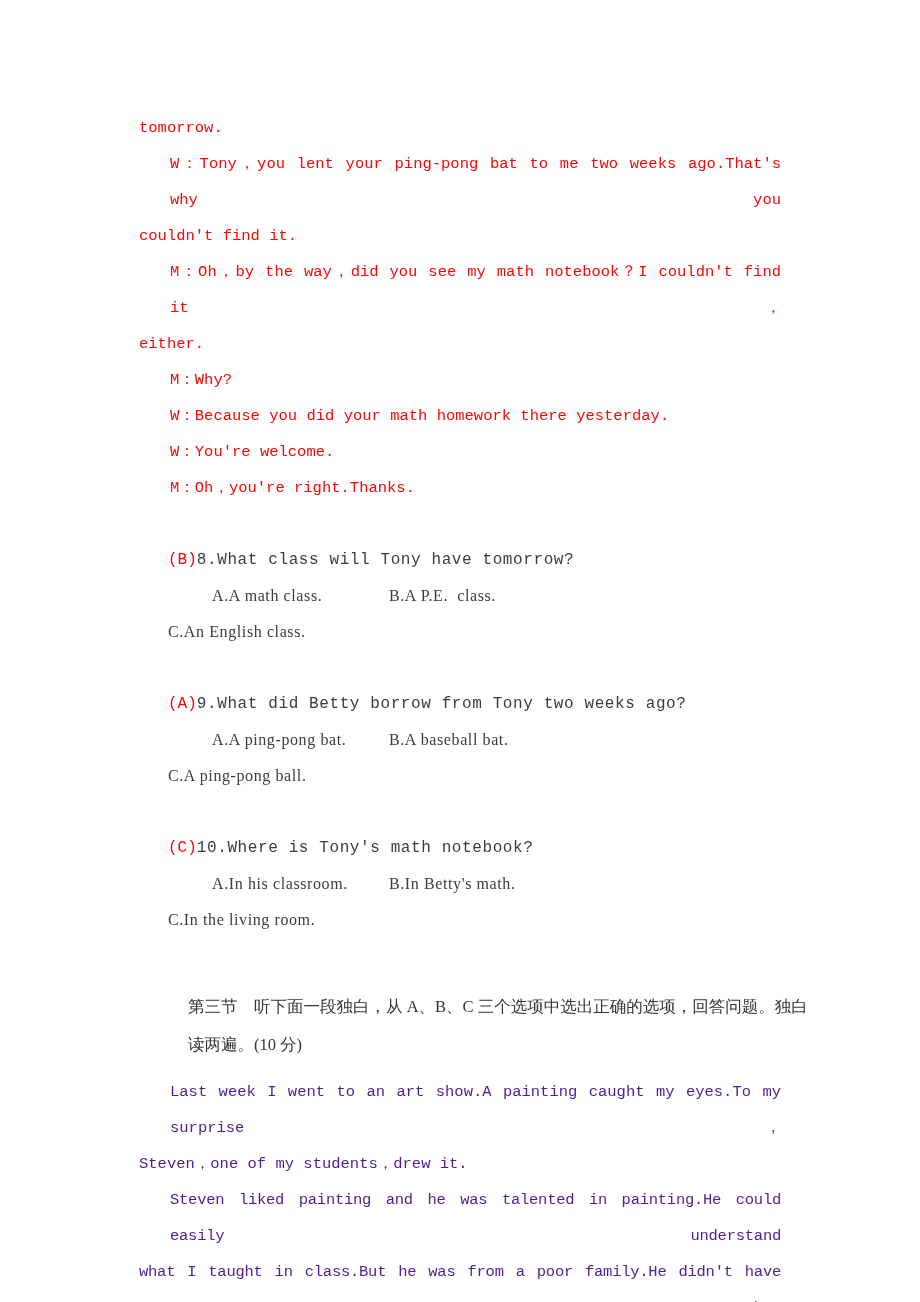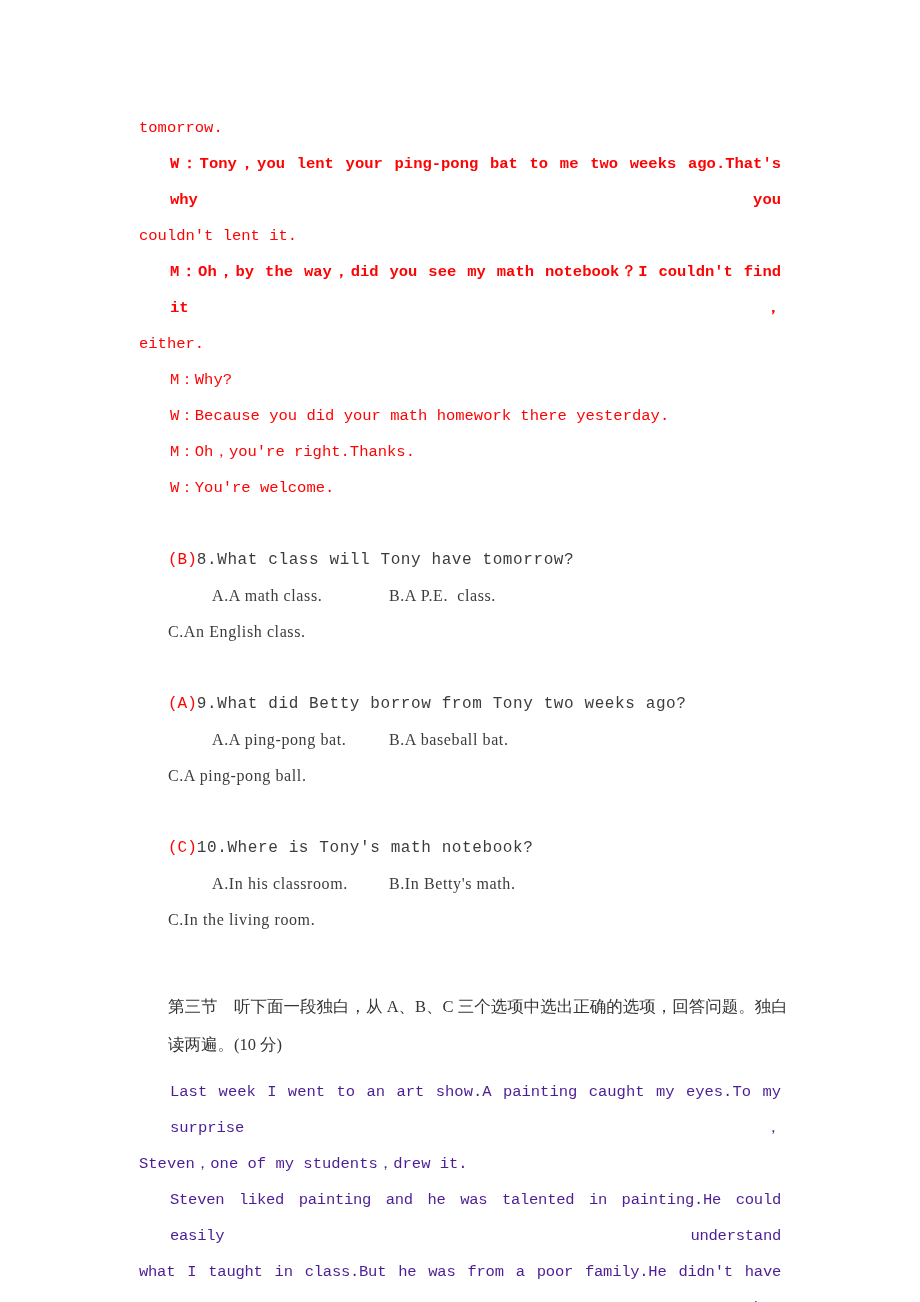--- a/index.html
+++ b/index.html
@@ -53,21 +53,20 @@
     font-size: 15.5px;
     line-height: 36px;
     margin: 0;
   }
   .script-para .l1 {
     display: block;
     padding-left: 31px;
     text-align: justify;
     text-align-last: justify;
     white-space: normal;
-    font-weight: bold;
   }
   .script-para .l2 {
     display: block;
     white-space: pre;
   }
 
   
   .question-block {
     margin-top: 36px;
   }
@@ -104,21 +103,21 @@
   
   .cn-block {
     margin-top: 50px;
     color: #343434;
     font-family: "Liberation Serif", "DejaVu Serif", serif;
     font-size: 16.5px;
     line-height: 38px;
     padding-left: 29px;
     width: 613px;
   }
-  .cn-line { display: block; white-space: pre; }
+  .cn-line { display: block; white-space: pre; margin-left: 20px; }
 
   
   .mono-block { margin-top: 10px; }
   .mono-line {
     color: #4c1d95;
     font-family: "Liberation Mono", "DejaVu Sans Mono", monospace;
     font-size: 15.5px;
     line-height: 36px;
   }
   .mono-line.jfy {
@@ -136,32 +135,32 @@
 </head>
 <body>
 
 <div class="page">
   <div class="content">
 
     <div class="script-line">tomorrow.</div>
 
     <p class="script-para">
       <span class="l1">W：Tony，you lent your ping-pong bat to me two weeks ago.That's why you</span>
-      <span class="l2">couldn't lent it.</span>
+      <span class="l2">couldn't find it.</span>
     </p>
 
     <p class="script-para">
       <span class="l1">M：Oh，by the way，did you see my math notebook？I couldn't find it，</span>
       <span class="l2">either.</span>
     </p>
 
     <div class="script-line indent">M：Why?</div>
     <div class="script-line indent">W：Because you did your math homework there yesterday.</div>
+    <div class="script-line indent">W：You're welcome.</div>
     <div class="script-line indent">M：Oh，you're right.Thanks.</div>
-    <div class="script-line indent">W：You're welcome.</div>
 
     <div class="question-block">
       <div class="q-stem"><span class="q-answer">(B)</span><span>8.What class will Tony have tomorrow?</span></div>
       <div class="q-options">
         <div class="opt opt-a">A.A math class.</div>
         <div class="opt opt-b">B.A P.E.  class.</div>
         <div class="opt opt-c">C.An English class.</div>
       </div>
     </div>
 

